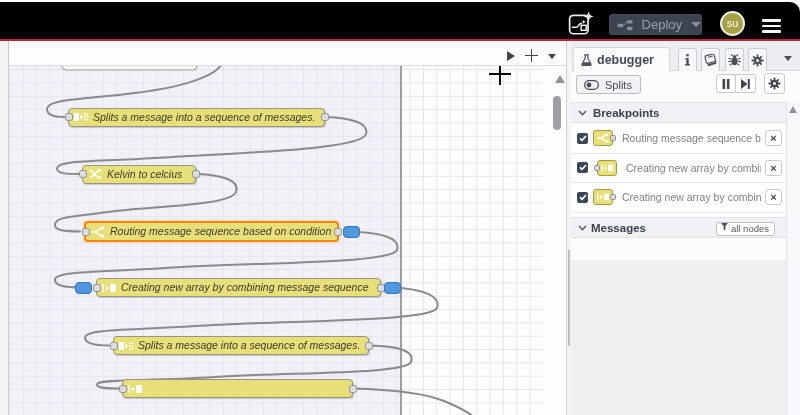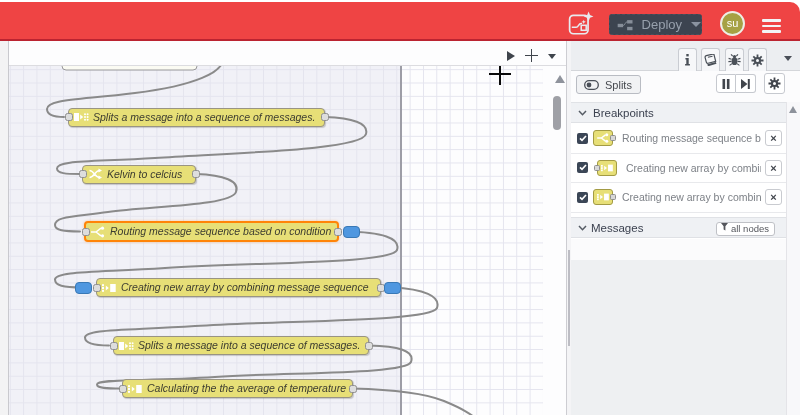--- a/index.html
+++ b/index.html
@@ -1,21 +1,21 @@
 <!DOCTYPE html>
 <html><head>
 <meta charset="utf-8">
 <style>
   * { margin:0; padding:0; box-sizing:border-box; }
   html,body { width:800px; height:415px; background:#ffffff; overflow:hidden; }
   body { font-family:"Liberation Sans", sans-serif; position:relative; }
   .abs { position:absolute; }
 
   
-  #header { left:0; top:2px; width:800px; height:37px; background:#ef4444; border-top-right-radius:10px; }
+  #header { left:0; top:2px; width:800px; height:37px; background:#000000; border-top-right-radius:10px; }
   #ai-icon { left:568px; top:9px; width:26px; height:26px; }
   #deploy-btn { left:609px; top:12px; width:93px; height:21px; background:#3c4450; border:1px dashed #48505d; border-radius:3px; display:flex; align-items:center; }
   #deploy-icon { margin-left:7px; }
   #deploy-label { color:#97a0ac; font-size:13px; margin-left:7px; }
   #deploy-caret { width:0; height:0; border-left:5px solid transparent; border-right:5px solid transparent; border-top:5px solid #8a93a0; margin-left:9px; }
   #avatar { left:720px; top:9px; width:25px; height:25px; border-radius:50%; background:#a6a144; border:2px solid #eeeee6; color:#ffffff; font-size:11px; text-align:center; line-height:21px; }
   #menu-btn { left:762px; top:17px; width:19px; height:14px; }
   #menu-btn .bar { position:absolute; left:0; width:19px; height:2.6px; background:#f2f4f6; border-radius:1px; }
 
   
@@ -80,21 +80,21 @@
   .ps-btn { width:20px; height:19px; background:#ffffff; border:1px solid #c6c9cf; display:flex; justify-content:center; align-items:center; }
   #pause-btn { border-radius:3px 0 0 3px; }
   #step-btn { border-left:none; border-radius:0 3px 3px 0; }
   #dbg-gear-btn { left:193px; top:1px; width:21px; height:21px; background:#ffffff; border:1px solid #c6c9cf; border-radius:3px; display:flex; justify-content:center; align-items:center; }
 
   #sb-content { left:0; top:61px; width:229px; height:313px; background:#ffffff; }
   #sb-scrollstrip { left:215px; top:0px; width:14px; height:313px; background:#f8f8fa; border-left:1px solid #e4e4e8; }
   #sb-scroll-up { position:absolute; left:1.5px; top:4px; width:0; height:0; border-left:4.5px solid transparent; border-right:4.5px solid transparent; border-bottom:7px solid #8d929b; }
 
   .section-header { position:absolute; left:0; width:215px; height:21px; background:#eff1f4; border-top:1px solid #e0e2e6; border-bottom:1px solid #dfe1e5; display:flex; align-items:center; }
-  .section-title { font-size:11.5px; font-weight:normal; color:#3c4250; margin-left:7px; }
+  .section-title { font-size:11.5px; font-weight:bold; color:#3c4250; margin-left:7px; }
   #bp-header { top:0px; }
   #msg-header { top:115px; }
   .chev { margin-left:7px; flex:none; }
 
   .bp-row { position:absolute; left:0; width:215px; height:29.5px; background:#ffffff; border-bottom:1px solid #e8e9ec; display:flex; align-items:center; }
   #bp-row-0 { top:22px; } #bp-row-1 { top:51.5px; } #bp-row-2 { top:81px; }
   .bp-check { flex:none; margin-left:6px; width:11px; height:11px; background:#3b4656; border-radius:2px; display:flex; justify-content:center; align-items:center; }
   .bp-nodeicon { flex:none; position:relative; margin-left:5px; width:20px; height:16px; background:#e7df77; border:1px solid #a39b44; border-radius:3px; display:flex; justify-content:center; align-items:center; }
   .bp-port { position:absolute; width:6px; height:6px; background:#d8d8d8; border:1px solid #8f8f8f; border-radius:1.5px; top:4px; }
   .bp-port.right { right:-4px; } .bp-port.left { left:-4px; }
@@ -261,36 +261,42 @@
       <svg width="15" height="12" viewBox="0 0 15 12">
         <g fill="#fff">
             <rect x="0" y="2.2" width="2" height="2"></rect>
             <rect x="0" y="5" width="2" height="2"></rect>
             <rect x="0" y="7.8" width="2" height="2"></rect>
           </g>
         <polygon points="3.8,3.5 3.8,8.5 6.8,6" fill="#fff"></polygon>
         <rect x="8.2" y="2" width="5.5" height="8" fill="#fff"></rect>
       </svg>
     </span>
-    <span class="nlabel">Calculating the the average of temperature</span>
   </div>
 
   <span id="cv-scroll-up" class="abs"></span>
   <span id="cv-scroll-thumb" class="abs"></span>
 
   <span id="crosshair-h" class="abs"></span>
   <span id="crosshair-v" class="abs"></span>
 </div>
 
 <div id="separator" class="abs"></div>
 <div id="separator-handle" class="abs"></div>
 
 <div id="sidebar" class="abs">
 
   <div id="sb-tabstrip" class="abs">
+    <div id="sb-tab" class="abs">
+      <svg class="chev" width="11" height="12" viewBox="0 0 11 12">
+        <path d="M3.2 0.8 L7.8 0.8 M4.2 0.8 L4.2 4.2 L1 10 A1 1 0 0 0 1.9 11.5 L9.1 11.5 A1 1 0 0 0 10 10 L6.8 4.2 L6.8 0.8" fill="none" stroke="#4a5058" stroke-width="1.2"></path>
+        <path d="M2.4 8.2 L8.6 8.2 L9.4 9.9 A0.6 0.6 0 0 1 8.9 10.9 L2.1 10.9 A0.6 0.6 0 0 1 1.6 9.9 Z" fill="#4a5058"></path>
+      </svg>
+      <span id="sb-tab-label">debugger</span>
+    </div>
 
     <div id="mt-info" class="mini-tab">
       <svg width="5" height="12" viewBox="0 0 5 12">
         <rect x="1.3" y="0" width="2.4" height="2.4" fill="#4a5058"></rect>
         <path d="M0.4 4 L3.7 4 L3.7 10 L4.9 10 L4.9 11.6 L0.1 11.6 L0.1 10 L1.3 10 L1.3 5.5 L0.4 5.5 Z" fill="#4a5058"></path>
       </svg>
     </div>
     <div id="mt-book" class="mini-tab">
       <svg width="13" height="12" viewBox="0 0 13 12">
         <g transform="rotate(-14 6.5 6)">

